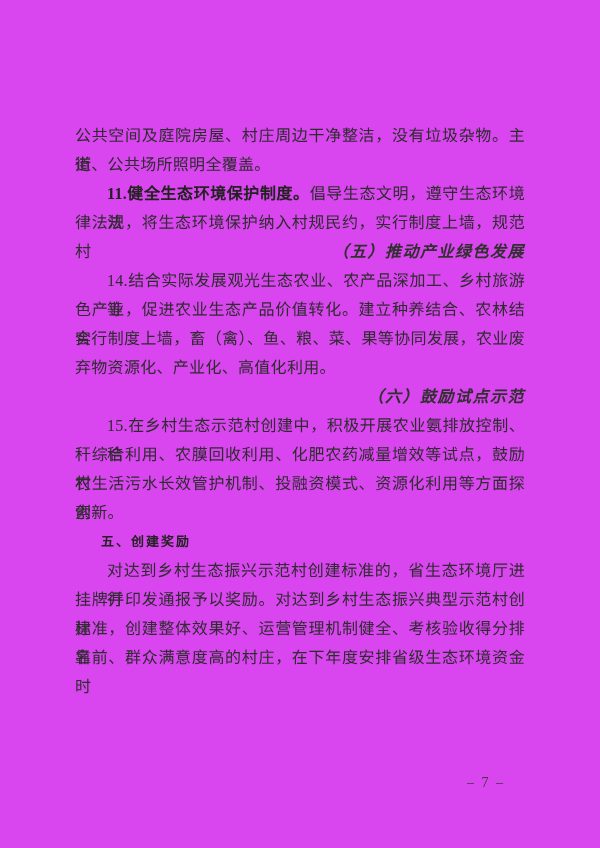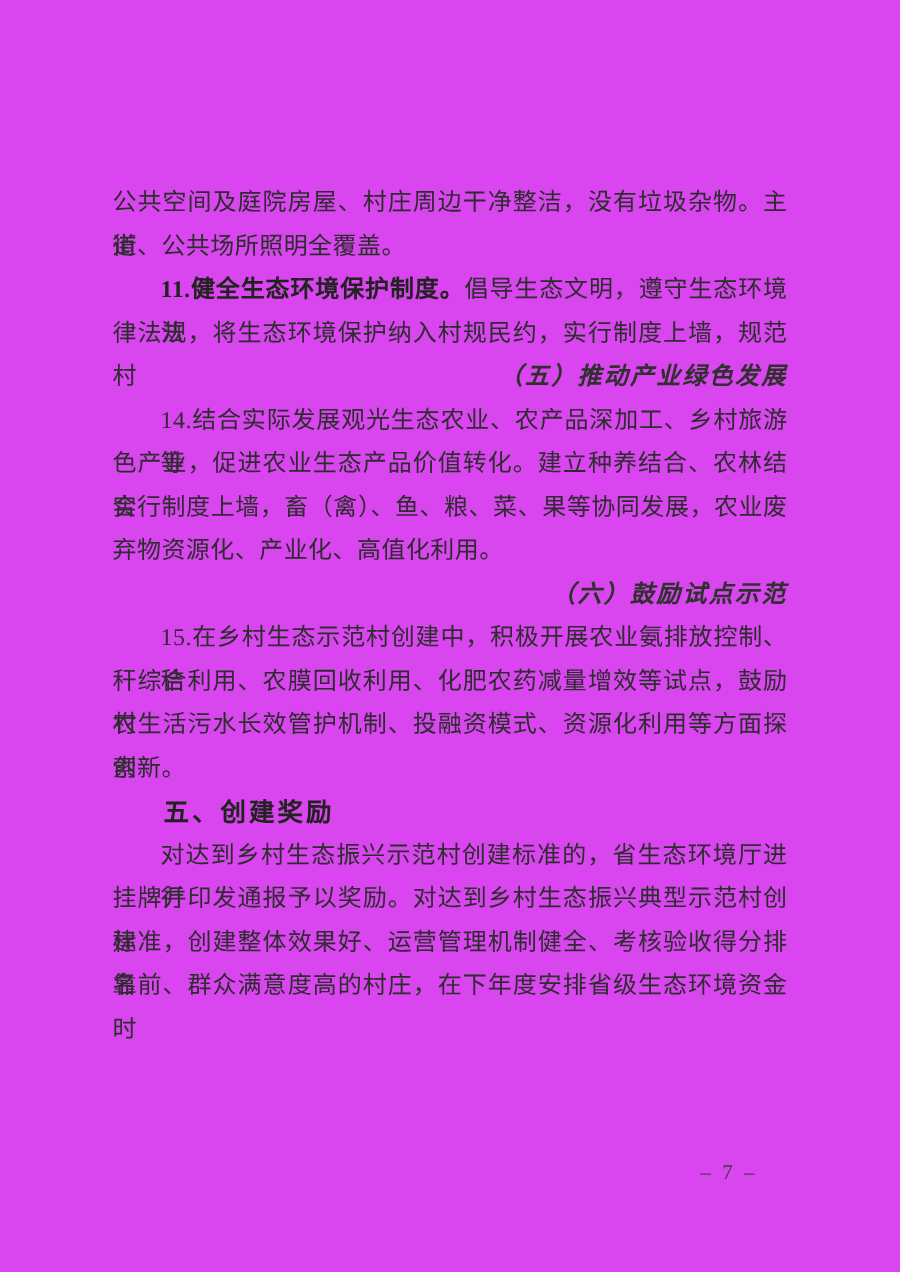--- a/index.html
+++ b/index.html
@@ -46,21 +46,21 @@
   .line.kai {
     font-style: italic;
     font-weight: 600;
     letter-spacing: 1.5px;
     color: #30302e;
     text-align: right;
   }
   .line.hei {
     font-family: "Liberation Sans", "DejaVu Sans", sans-serif;
     font-weight: 700;
-    font-size: 17px;
+    font-size: 13px;
     letter-spacing: 2px;
     color: #262624;
   }
   .footer-page-num {
     position: absolute;
     top: 773px;
     right: 95px;
     font-size: 14px;
     line-height: 20px;
     letter-spacing: 2px;

